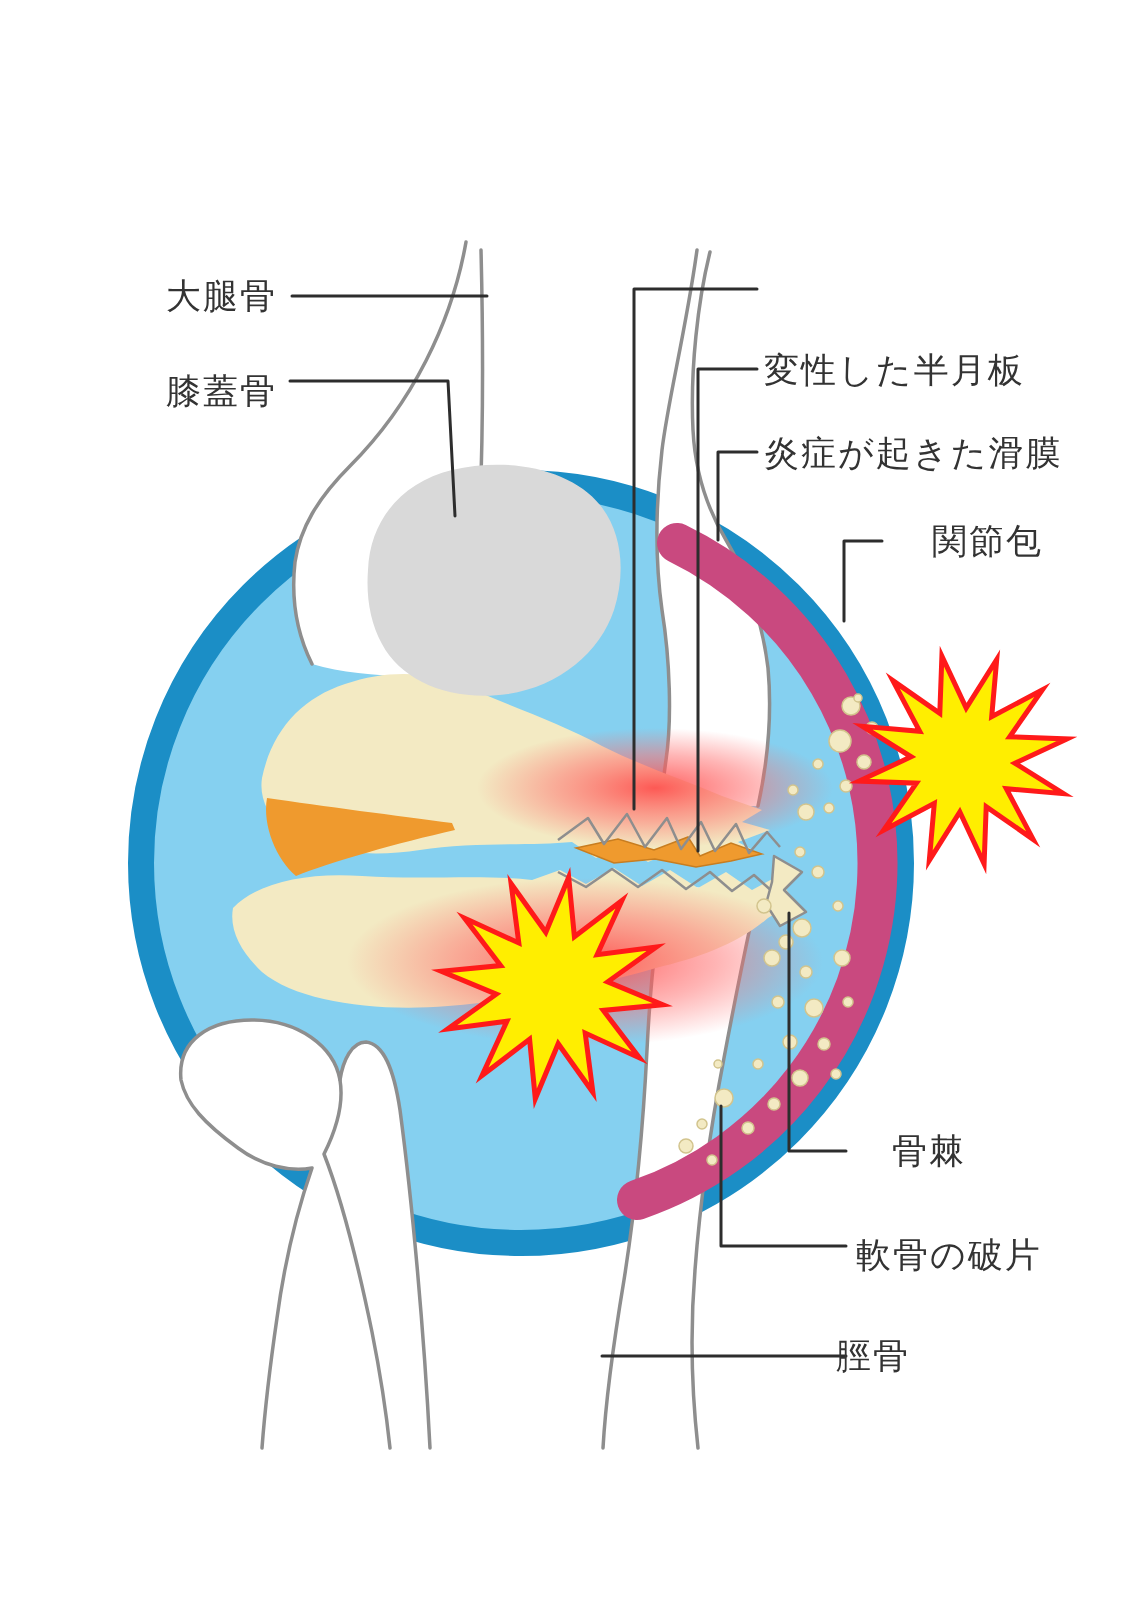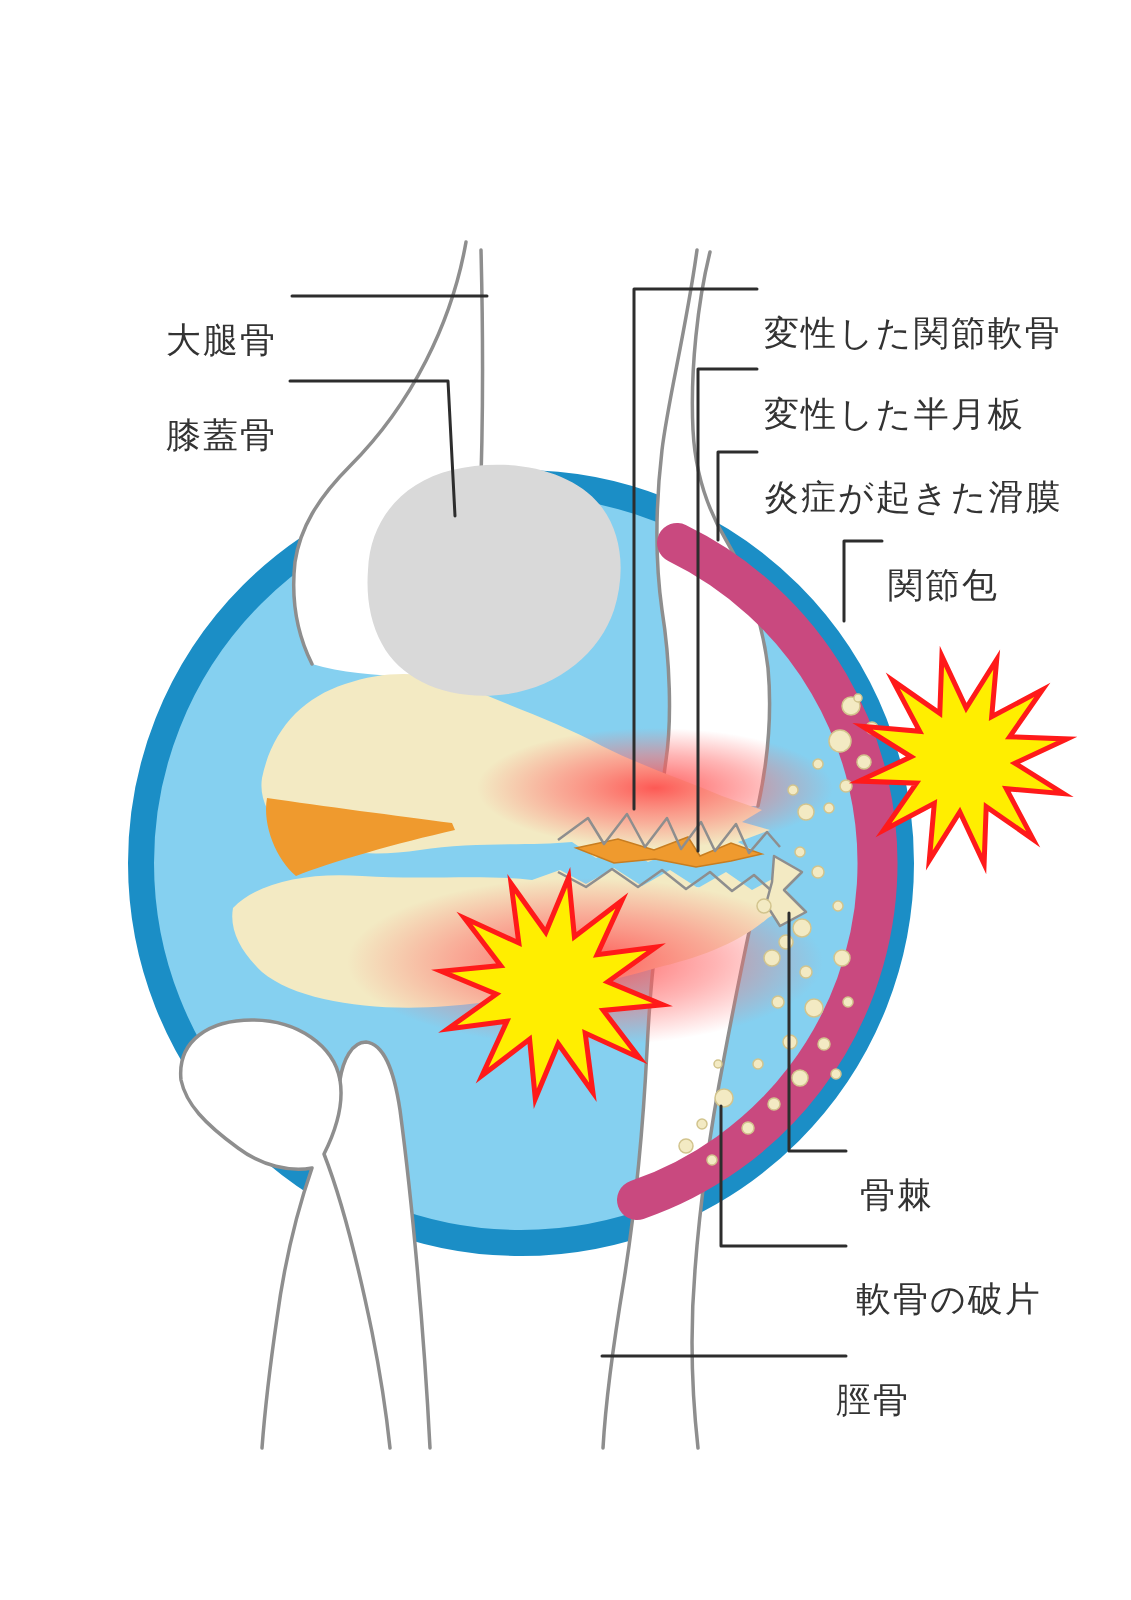--- a/index.html
+++ b/index.html
@@ -3,21 +3,21 @@
 <meta charset="utf-8">
 <style>
   html,body{margin:0;padding:0;background:#ffffff;}
   .stage{
     position:relative;width:1131px;height:1600px;background:#ffffff;
     overflow:hidden;font-family:"DejaVu Sans",sans-serif;
   }
   .stage svg{position:absolute;left:0;top:0;}
   .label{
     position:absolute;font-size:35px;color:#333333;
-    white-space:nowrap;letter-spacing:2px;line-height:1.1;margin-top:44px;
+    white-space:nowrap;letter-spacing:2px;line-height:1.1;
   }
 </style>
 </head>
 <body>
 
 <div class="stage">
 
 <svg width="1131" height="1600" viewBox="0 0 1131 1600">
   <defs>
     <radialGradient id="glow">
@@ -137,21 +137,20 @@
     <path d="M 757 452 L 718 452 L 718 540"></path>
     <path d="M 882 541 L 844 541 L 844 621"></path>
     <path d="M 846 1151 L 789 1151 L 789 913"></path>
     <path d="M 846 1246 L 721 1246 L 721 1106"></path>
     <path d="M 846 1356 L 602 1356"></path>
   </g>
 </svg>
 
 <div class="label" style="left:166px;top:277px">大腿骨</div>
 <div class="label" style="left:166px;top:372px">膝蓋骨</div>
-<div class="label" style="left:764px;top:270px">変性した関節軟骨</div>
 <div class="label" style="left:764px;top:434px">炎症が起きた滑膜</div>
 <div class="label" style="left:764px;top:351px">変性した半月板</div>
-<div class="label" style="left:888px;top:522px">関節包</div>
-<div class="label" style="left:860px;top:1132px">骨棘</div>
+<div class="label" style="left:932px;top:522px">関節包</div>
+<div class="label" style="left:892px;top:1132px">骨棘</div>
 <div class="label" style="left:856px;top:1236px">軟骨の破片</div>
 <div class="label" style="left:836px;top:1337px">脛骨</div>
 
 </div>
 
 </body></html>

